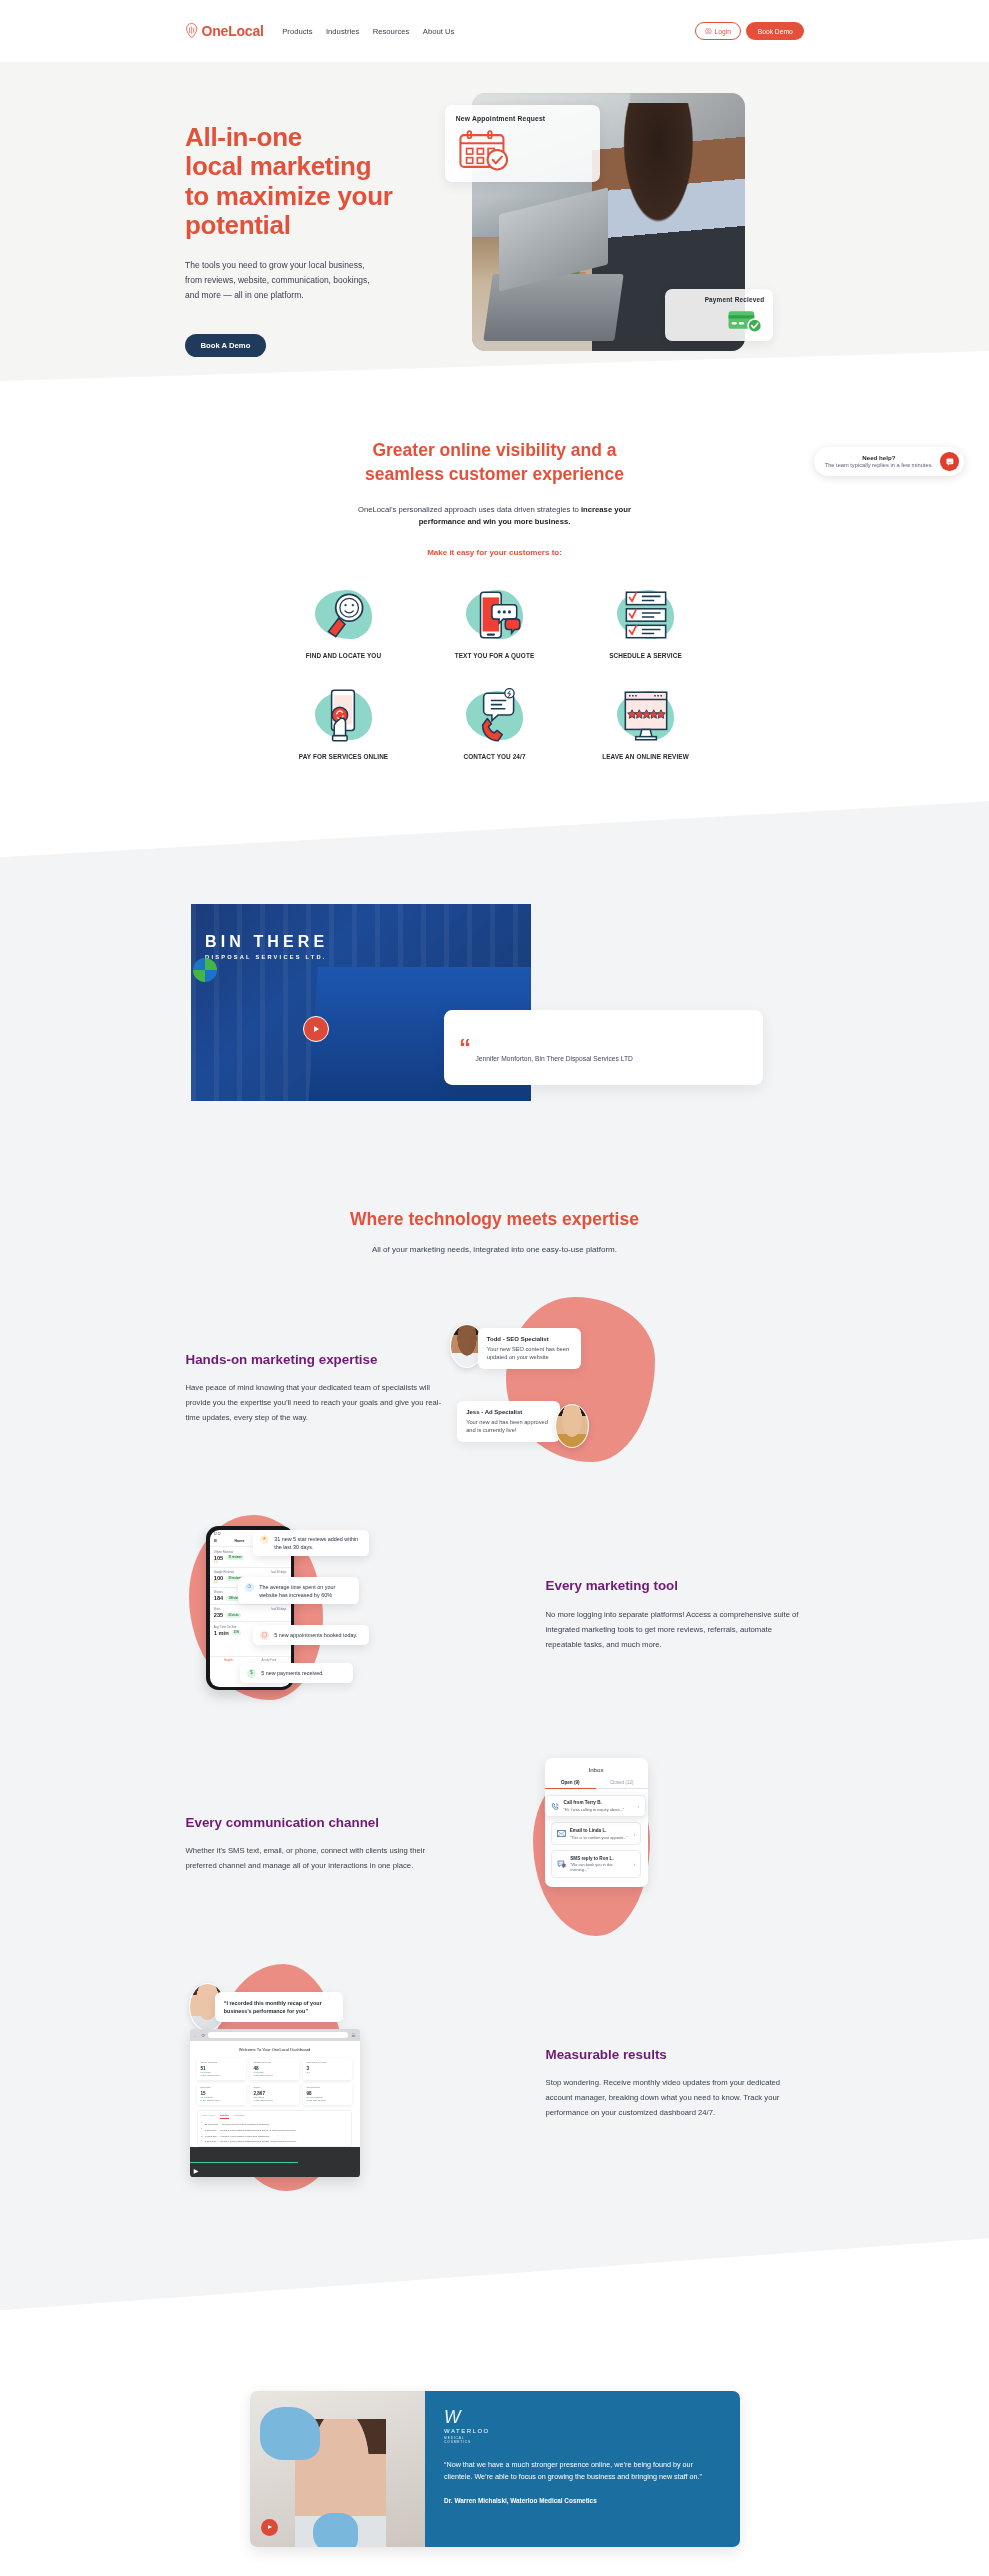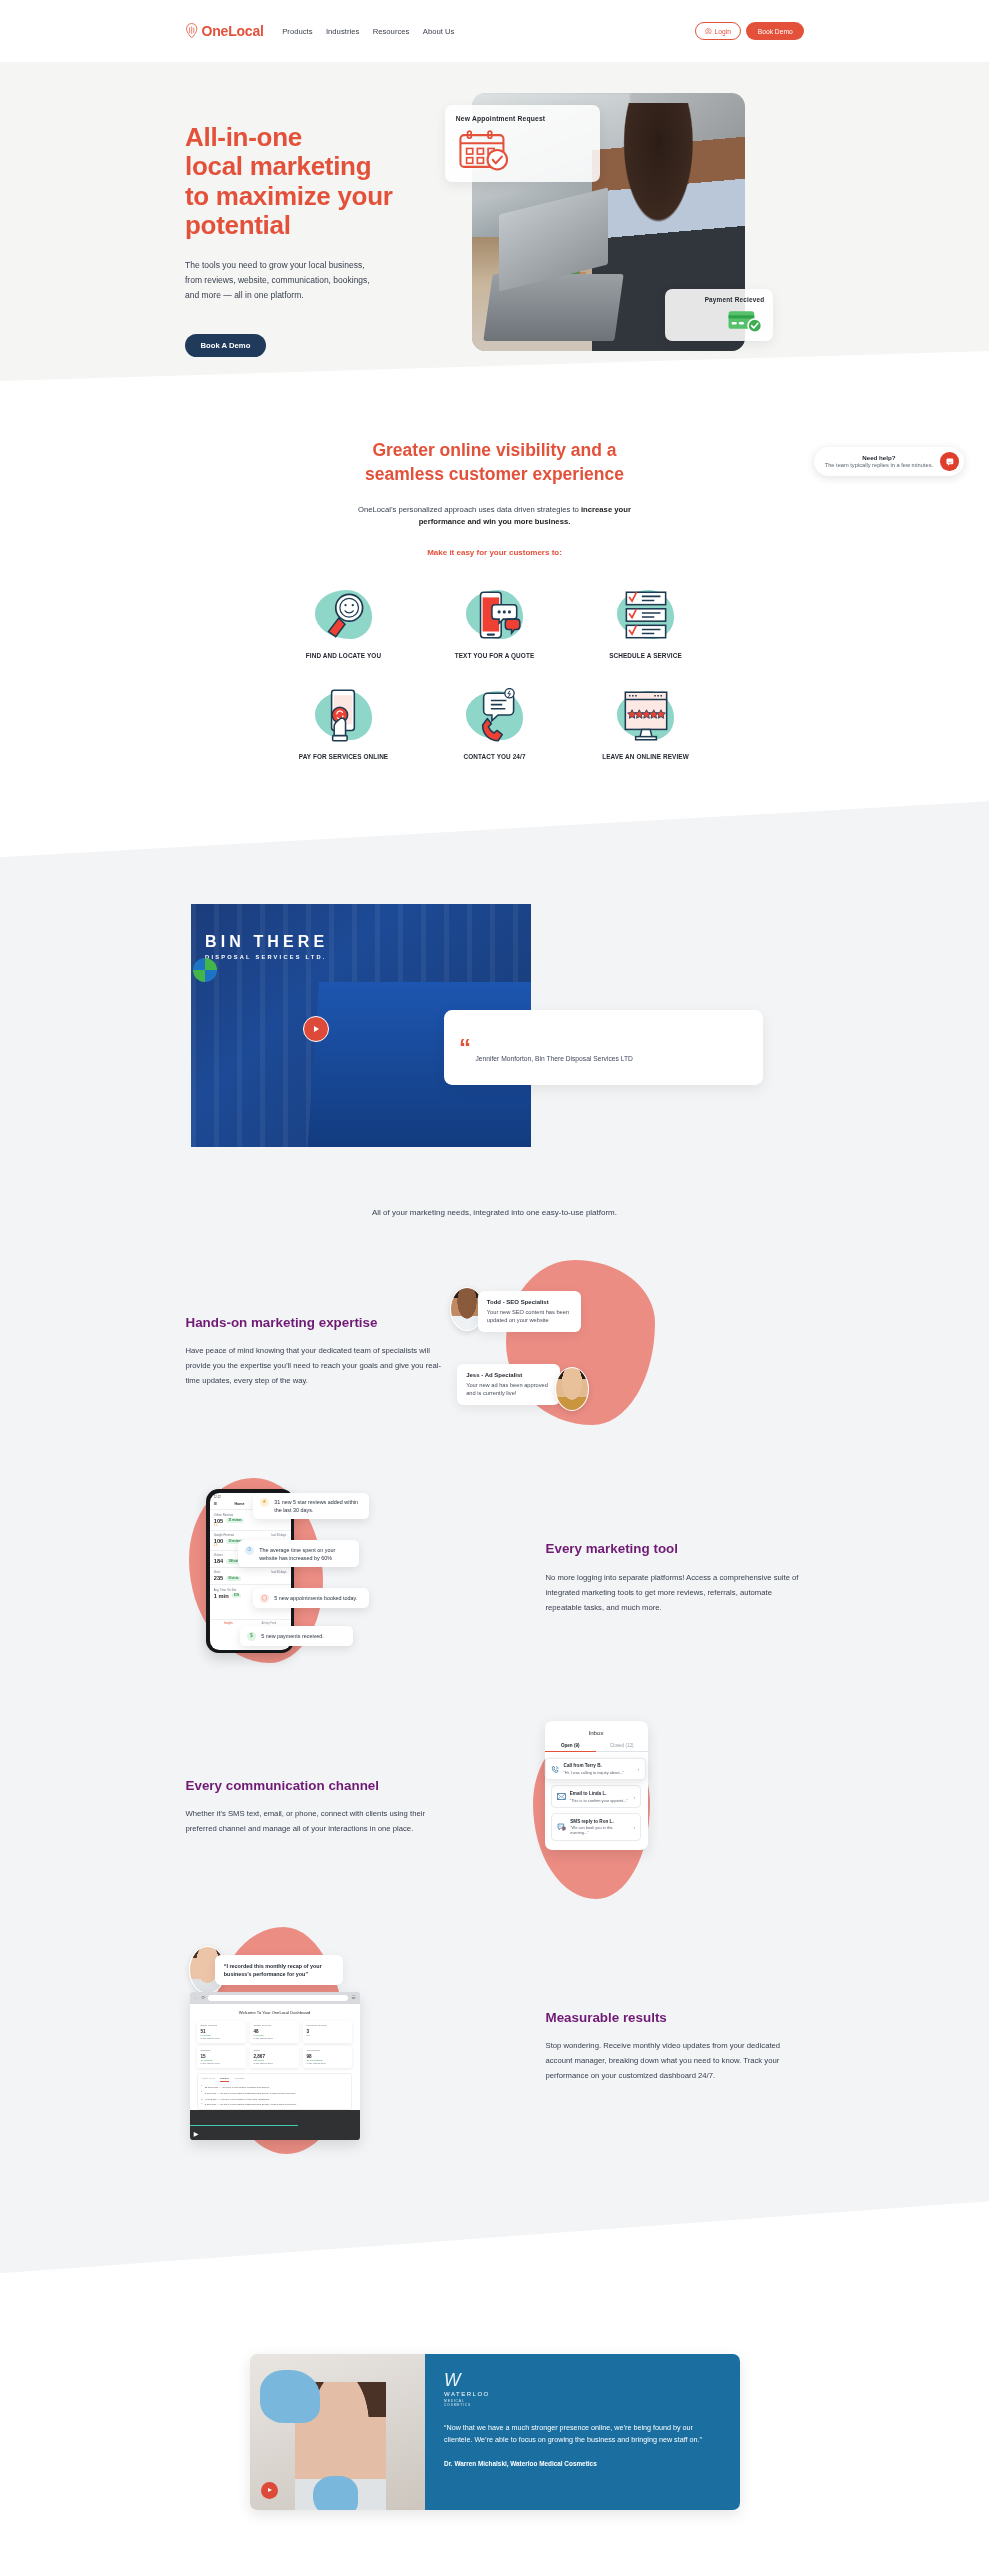--- a/index.html
+++ b/index.html
@@ -127,21 +127,21 @@
   .grey-band {
     background: #f2f4f6; position: relative;
     clip-path: polygon(0 56px, 989px 0, 989px calc(100% - 72px), 0 100%);
     padding-top: 103px; padding-bottom: 124px;
   }
   .center-1200 { width: 618px; margin: 0 auto; position: relative; }
 
   
   .video-row { position: relative; height: 216px; }
   .video-box {
-    position: absolute; left: 5.2px; top: 0; width: 340px; height: 243px;
+    position: absolute; left: 5.2px; top: 0; width: 340px; height: 197px;
     background: linear-gradient(135deg,#1b3c7a 0%, #1d4a96 35%, #16386f 100%);
     overflow: hidden;
     padding-left: 19px;
   }
   .video-box .bins { position:absolute; right:-6%; bottom:-4%; width:70%; height:72%;
     background: linear-gradient(180deg,#1d56b0,#123a7c); transform: skewX(-4deg); }
   .video-box .struts { position:absolute; inset:0;
     background: repeating-linear-gradient(90deg, rgba(255,255,255,0.055) 0 4.6px, transparent 4.6px 23px); }
   .bt-logo { position: absolute; left: 14.4px; top: 29px; color:#fff; }
   .bt-logo .n1 { font-size: 16px; font-weight: 700; letter-spacing: 4.1px; }
@@ -497,20 +497,21 @@
           </div>
           <div class="play-btn"></div>
         </div>
         <div class="quote-card">
           <span class="quote-mark">“</span>
           <div class="quote-by">Jennifer Monforton, Bin There Disposal Services LTD</div>
         </div>
       </div>
 
       <div class="tech-head">
+        <h2 class="h2-orange">Where technology meets expertise</h2>
         <div class="tech-sub">All of your marketing needs, integrated into one easy-to-use platform.</div>
       </div>
 
       <div class="frow">
         <div class="txt">
           <h3>Hands-on marketing expertise</h3>
           <p>Have peace of mind knowing that your dedicated team of specialists will provide you the expertise you’ll need to reach your goals and give you real-time updates, every step of the way.</p>
         </div>
         <div class="art">
           <div class="blob-pink" style="left:62px; top:-6.2px; width:149px; height:165px;

